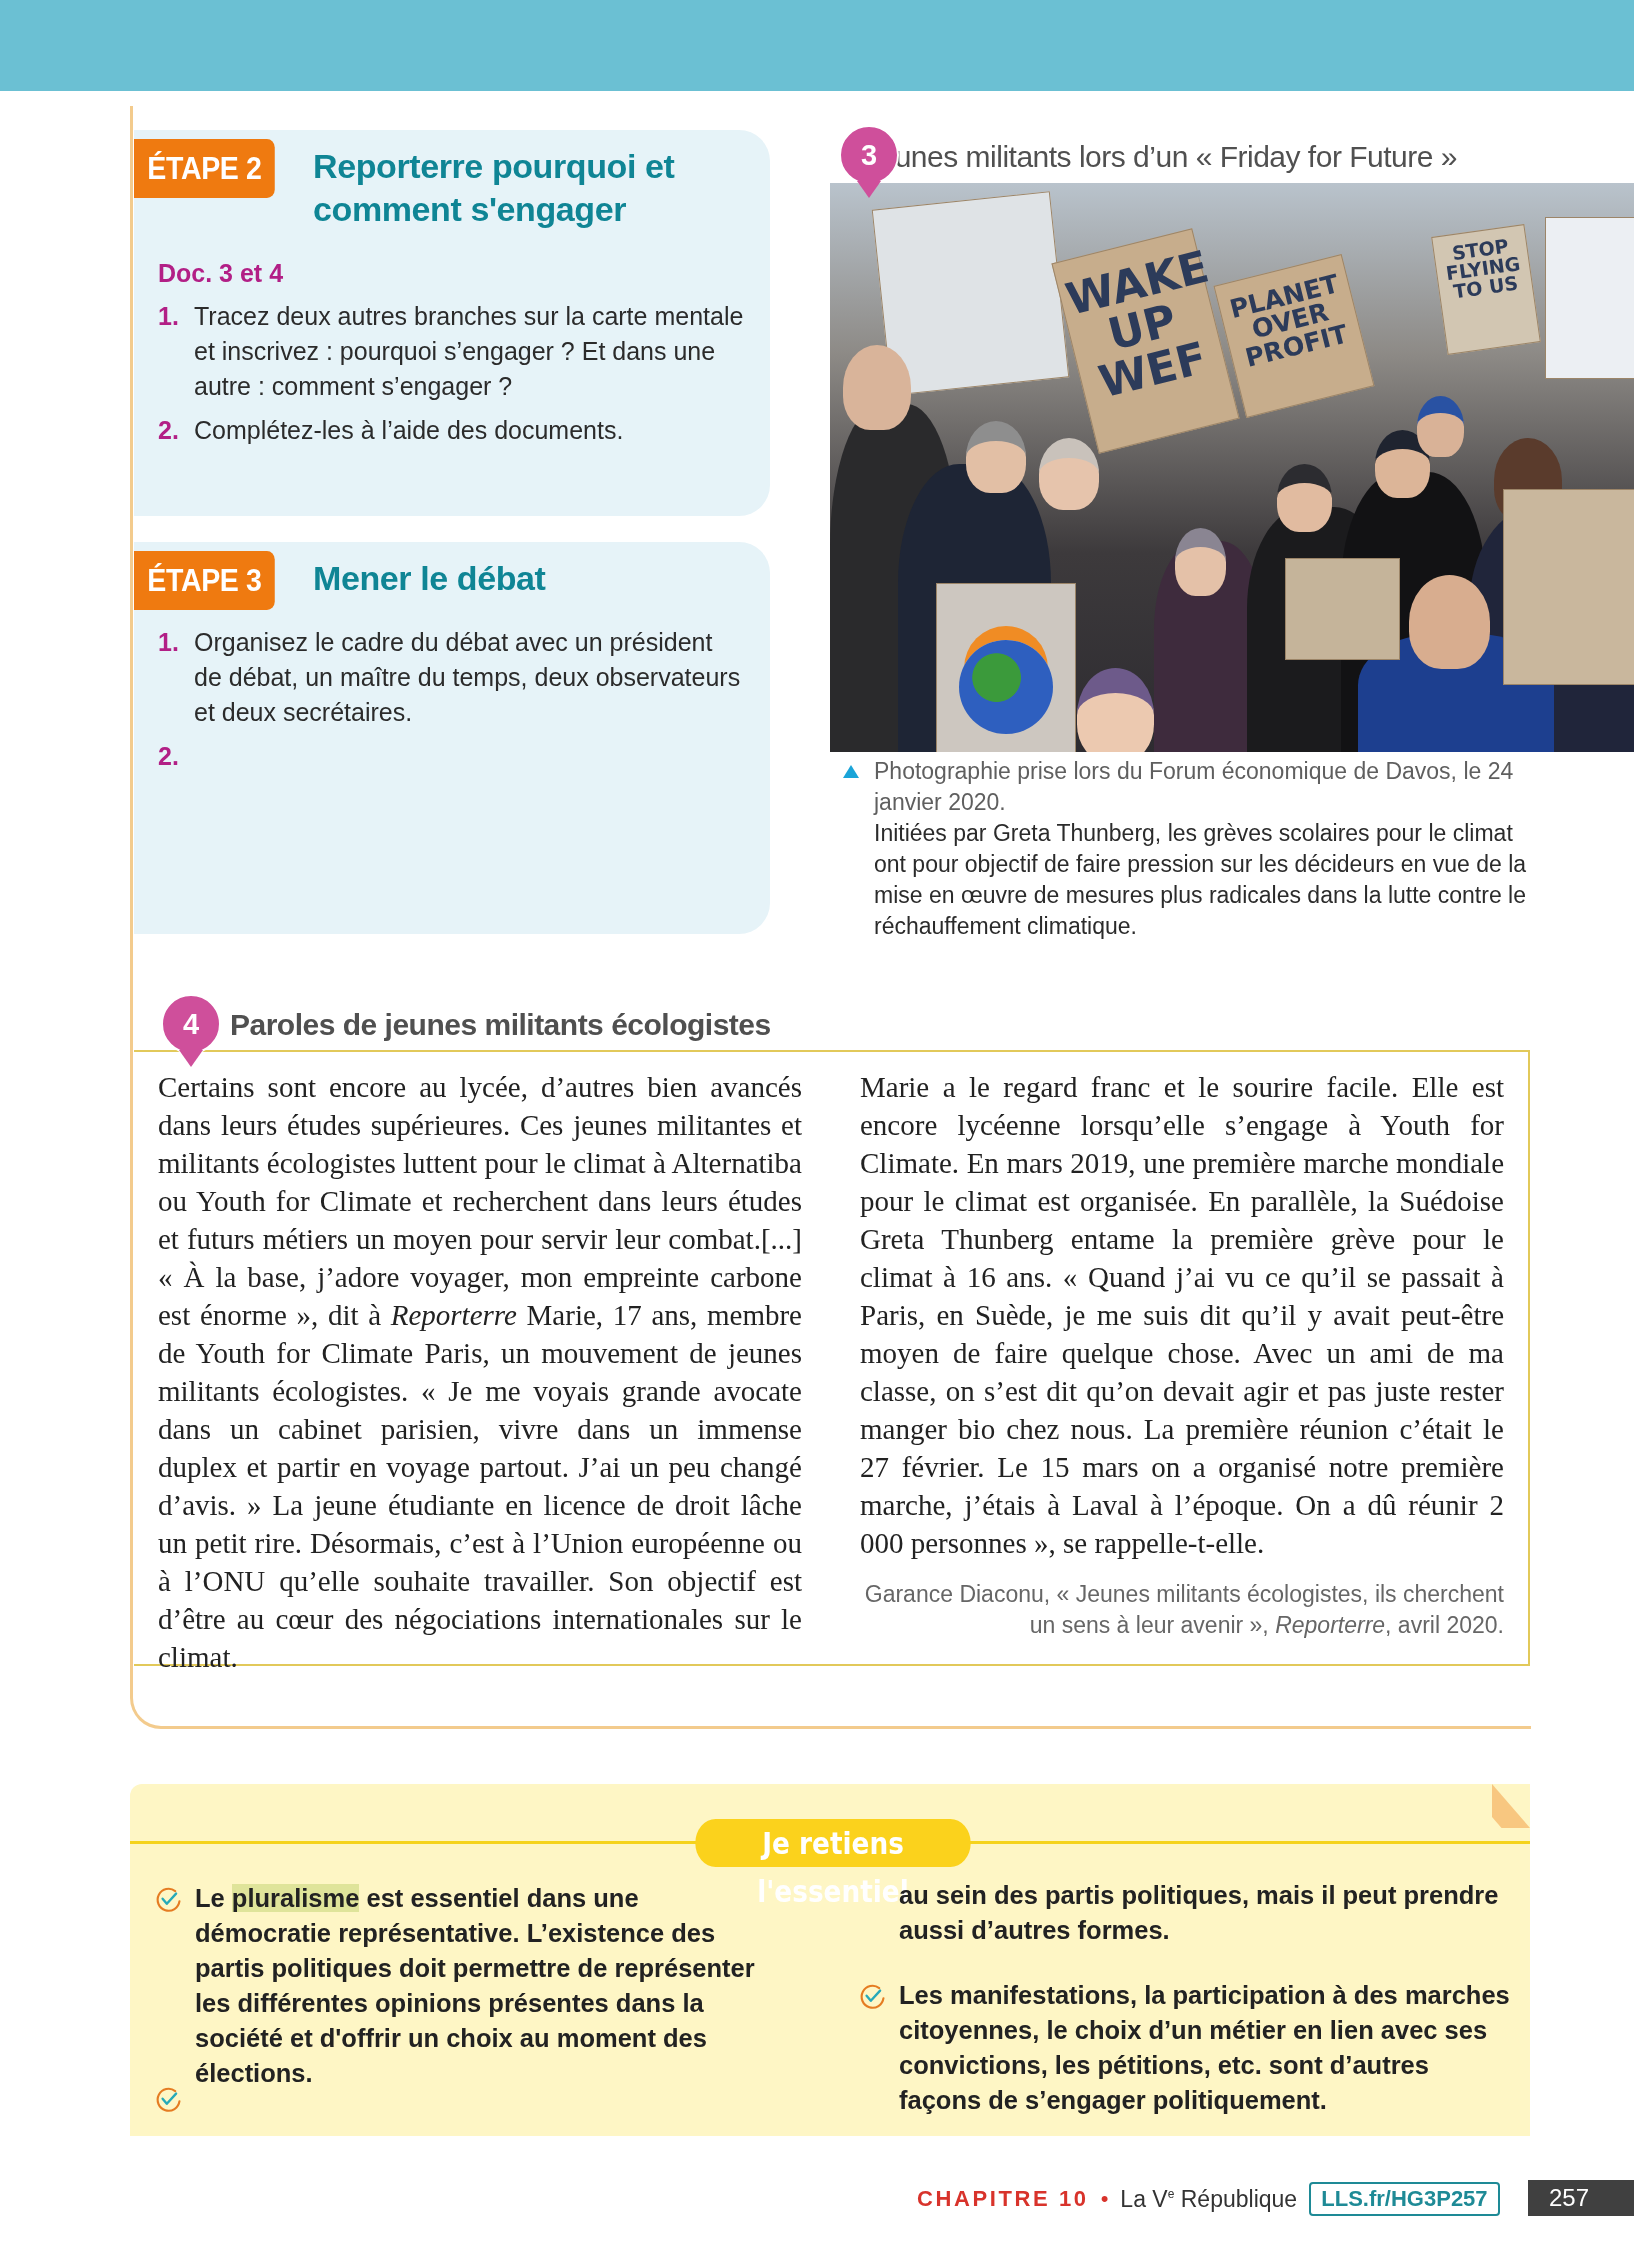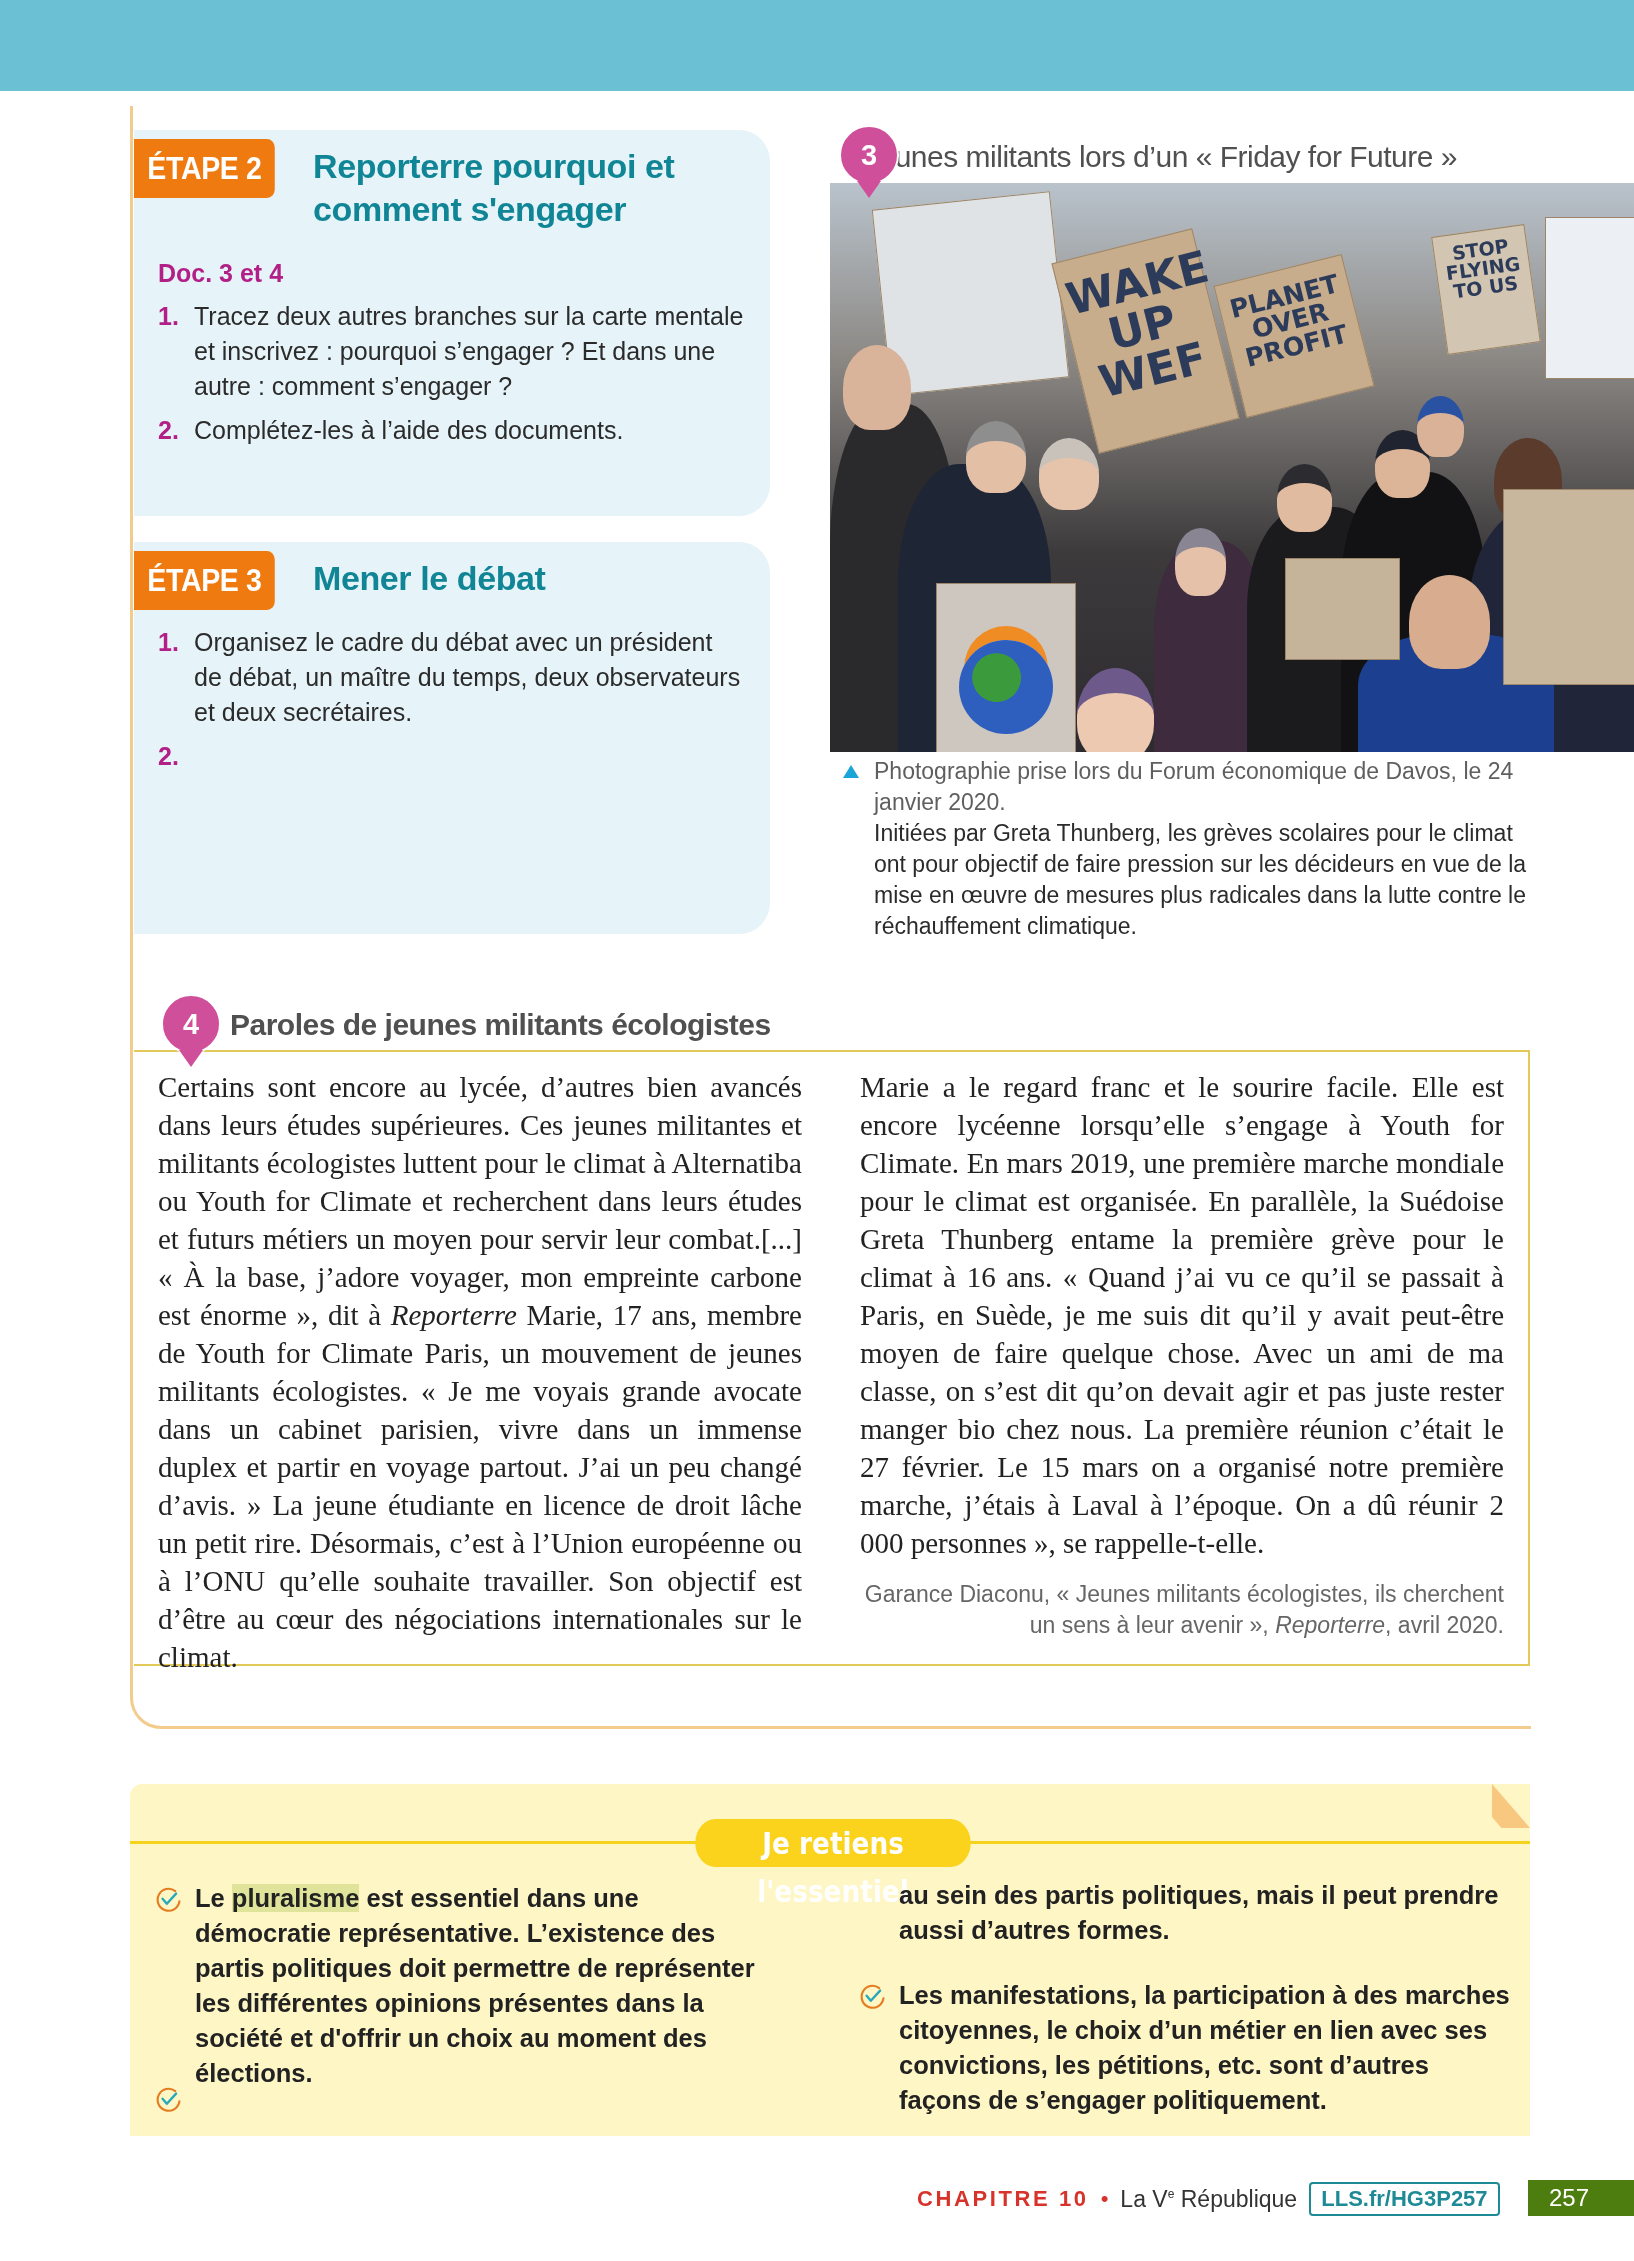--- a/index.html
+++ b/index.html
@@ -71,21 +71,21 @@
   .retiens-item .check { position: absolute; left: -40px; top: 5.1px; width: 27px; height: 27px; }
   .hl { background: #dfe49a; }
 
   
   .footer { position: absolute; top: 2183px; left: 917px; height: 32px; display: flex; align-items: center; }
   .footer .chap { color: #d8332b; font-weight: 700; font-size: 22px; letter-spacing: 2.6px; }
   .footer .dot { color: #d8332b; font-size: 22px; margin: 0 12px; }
   .footer .title { color: #333; font-size: 23px; }
   .footer .title sup { font-size: 12px; }
   .footer .link { margin-left: 12px; border: 2.6px solid #1e8a96; border-radius: 4px; color: #1e8a96; font-weight: 700; font-size: 22px; padding: 1.7px 10.2px; }
-  .page-num { position: absolute; left: 1528px; top: 2180px; width: 106px; height: 36px; background: #4d7c0f; color: #fff;
+  .page-num { position: absolute; left: 1528px; top: 2180px; width: 106px; height: 36px; background: #404040; color: #fff;
     font-size: 24px; line-height: 36px; padding-left: 21px; }
 </style>
 </head>
 <body>
 
 <div class="top-banner"></div>
 <div class="left-frame"></div>
 
 <section class="etape-box etape-2">
   <div class="etape-tag">ÉTAPE 2</div>

